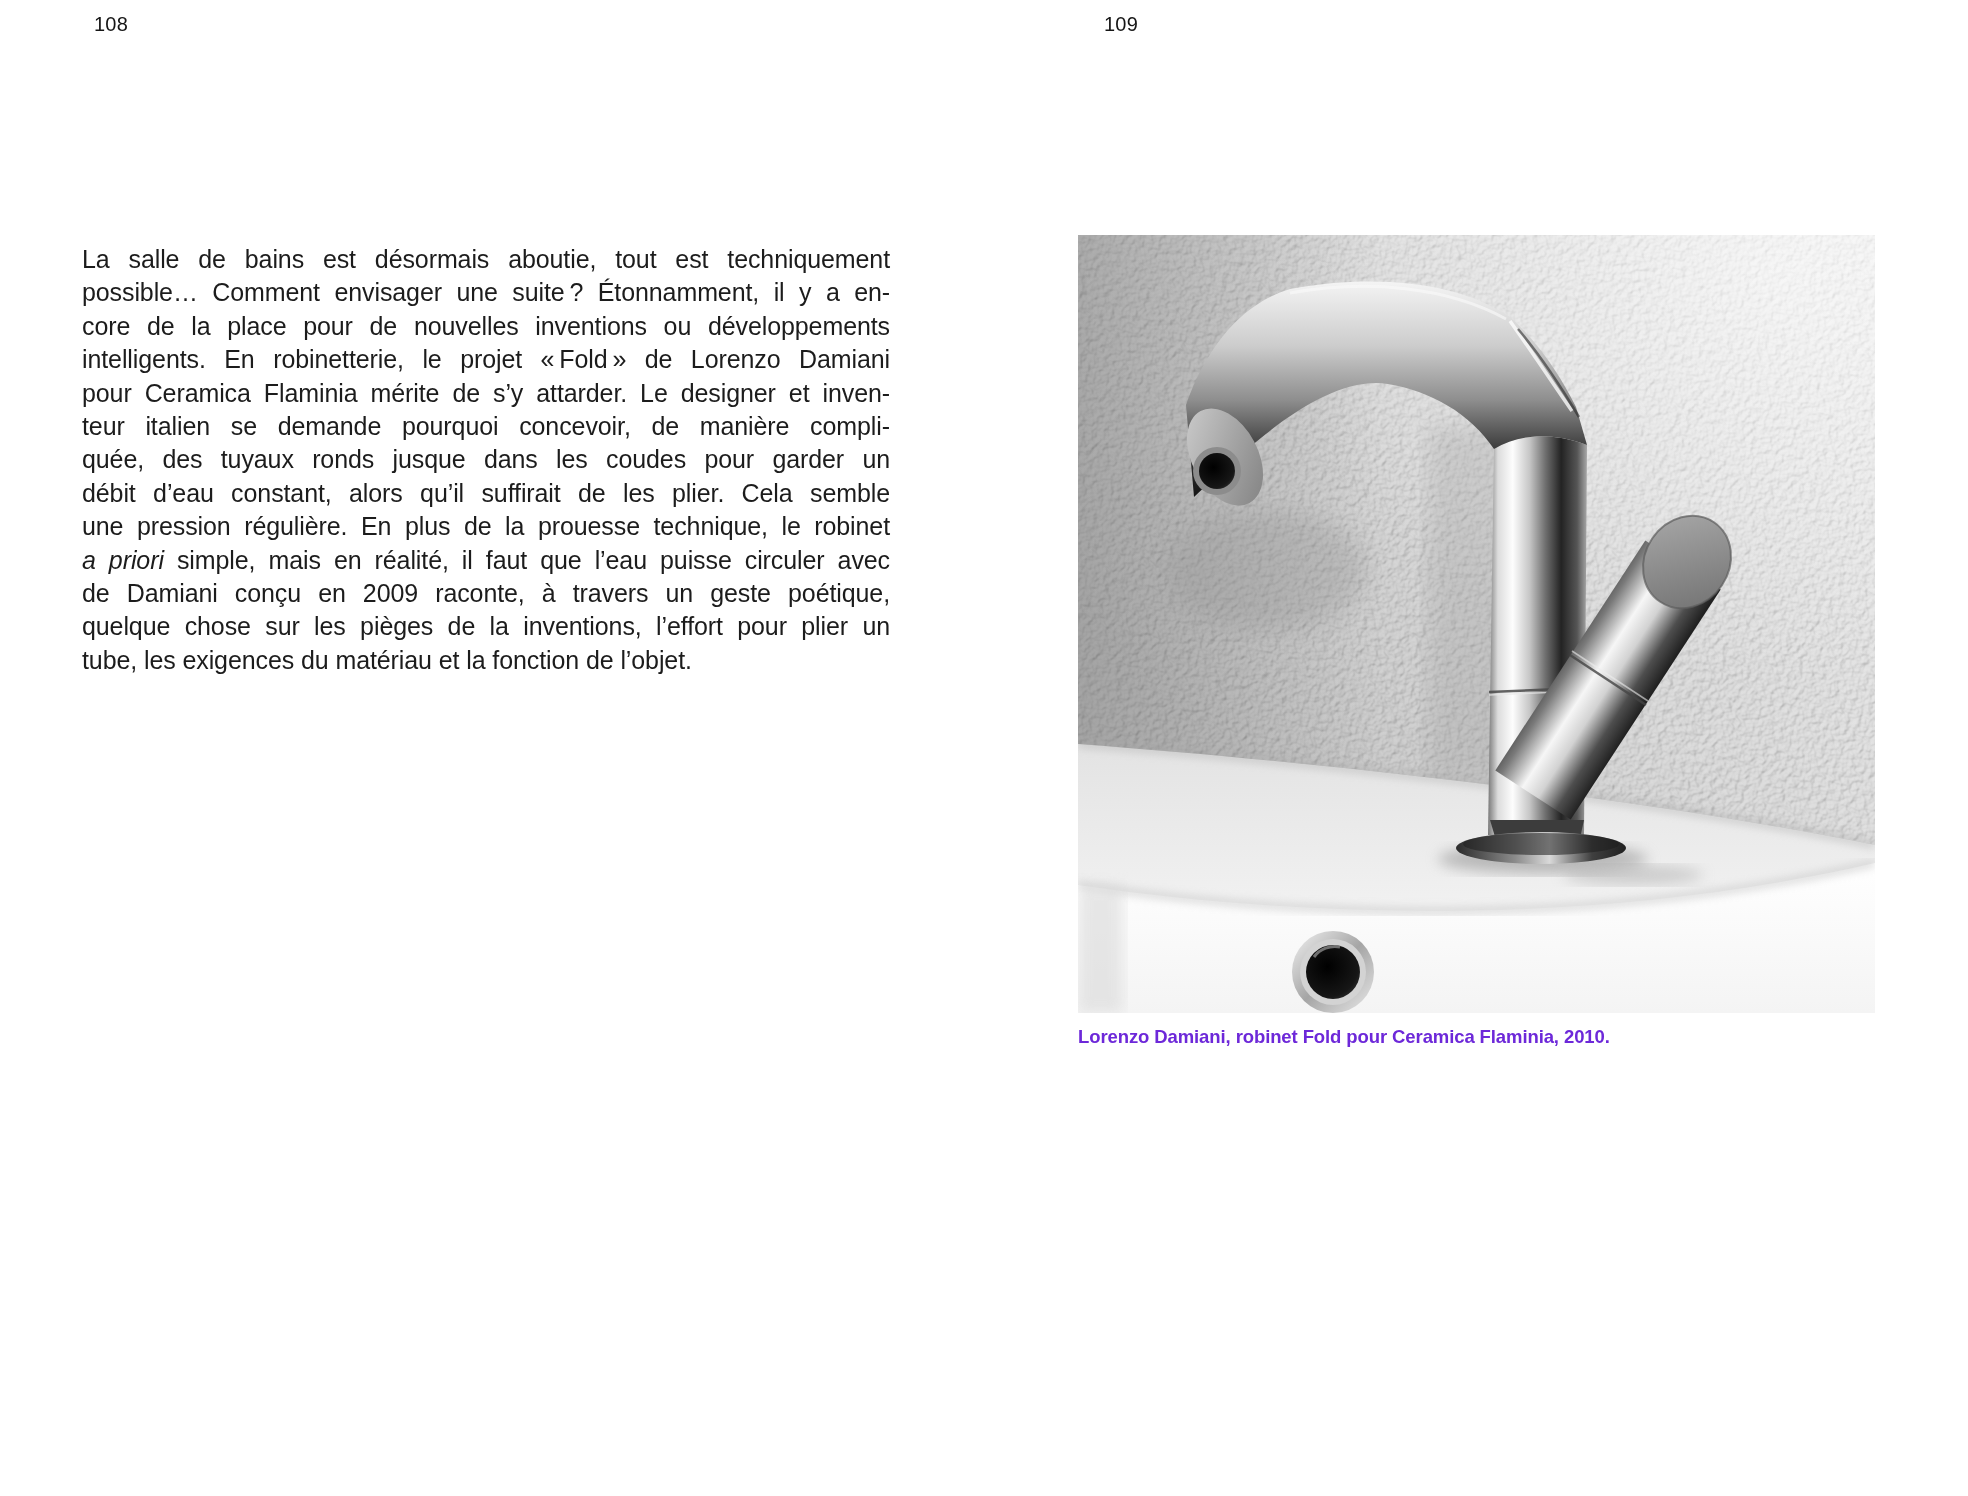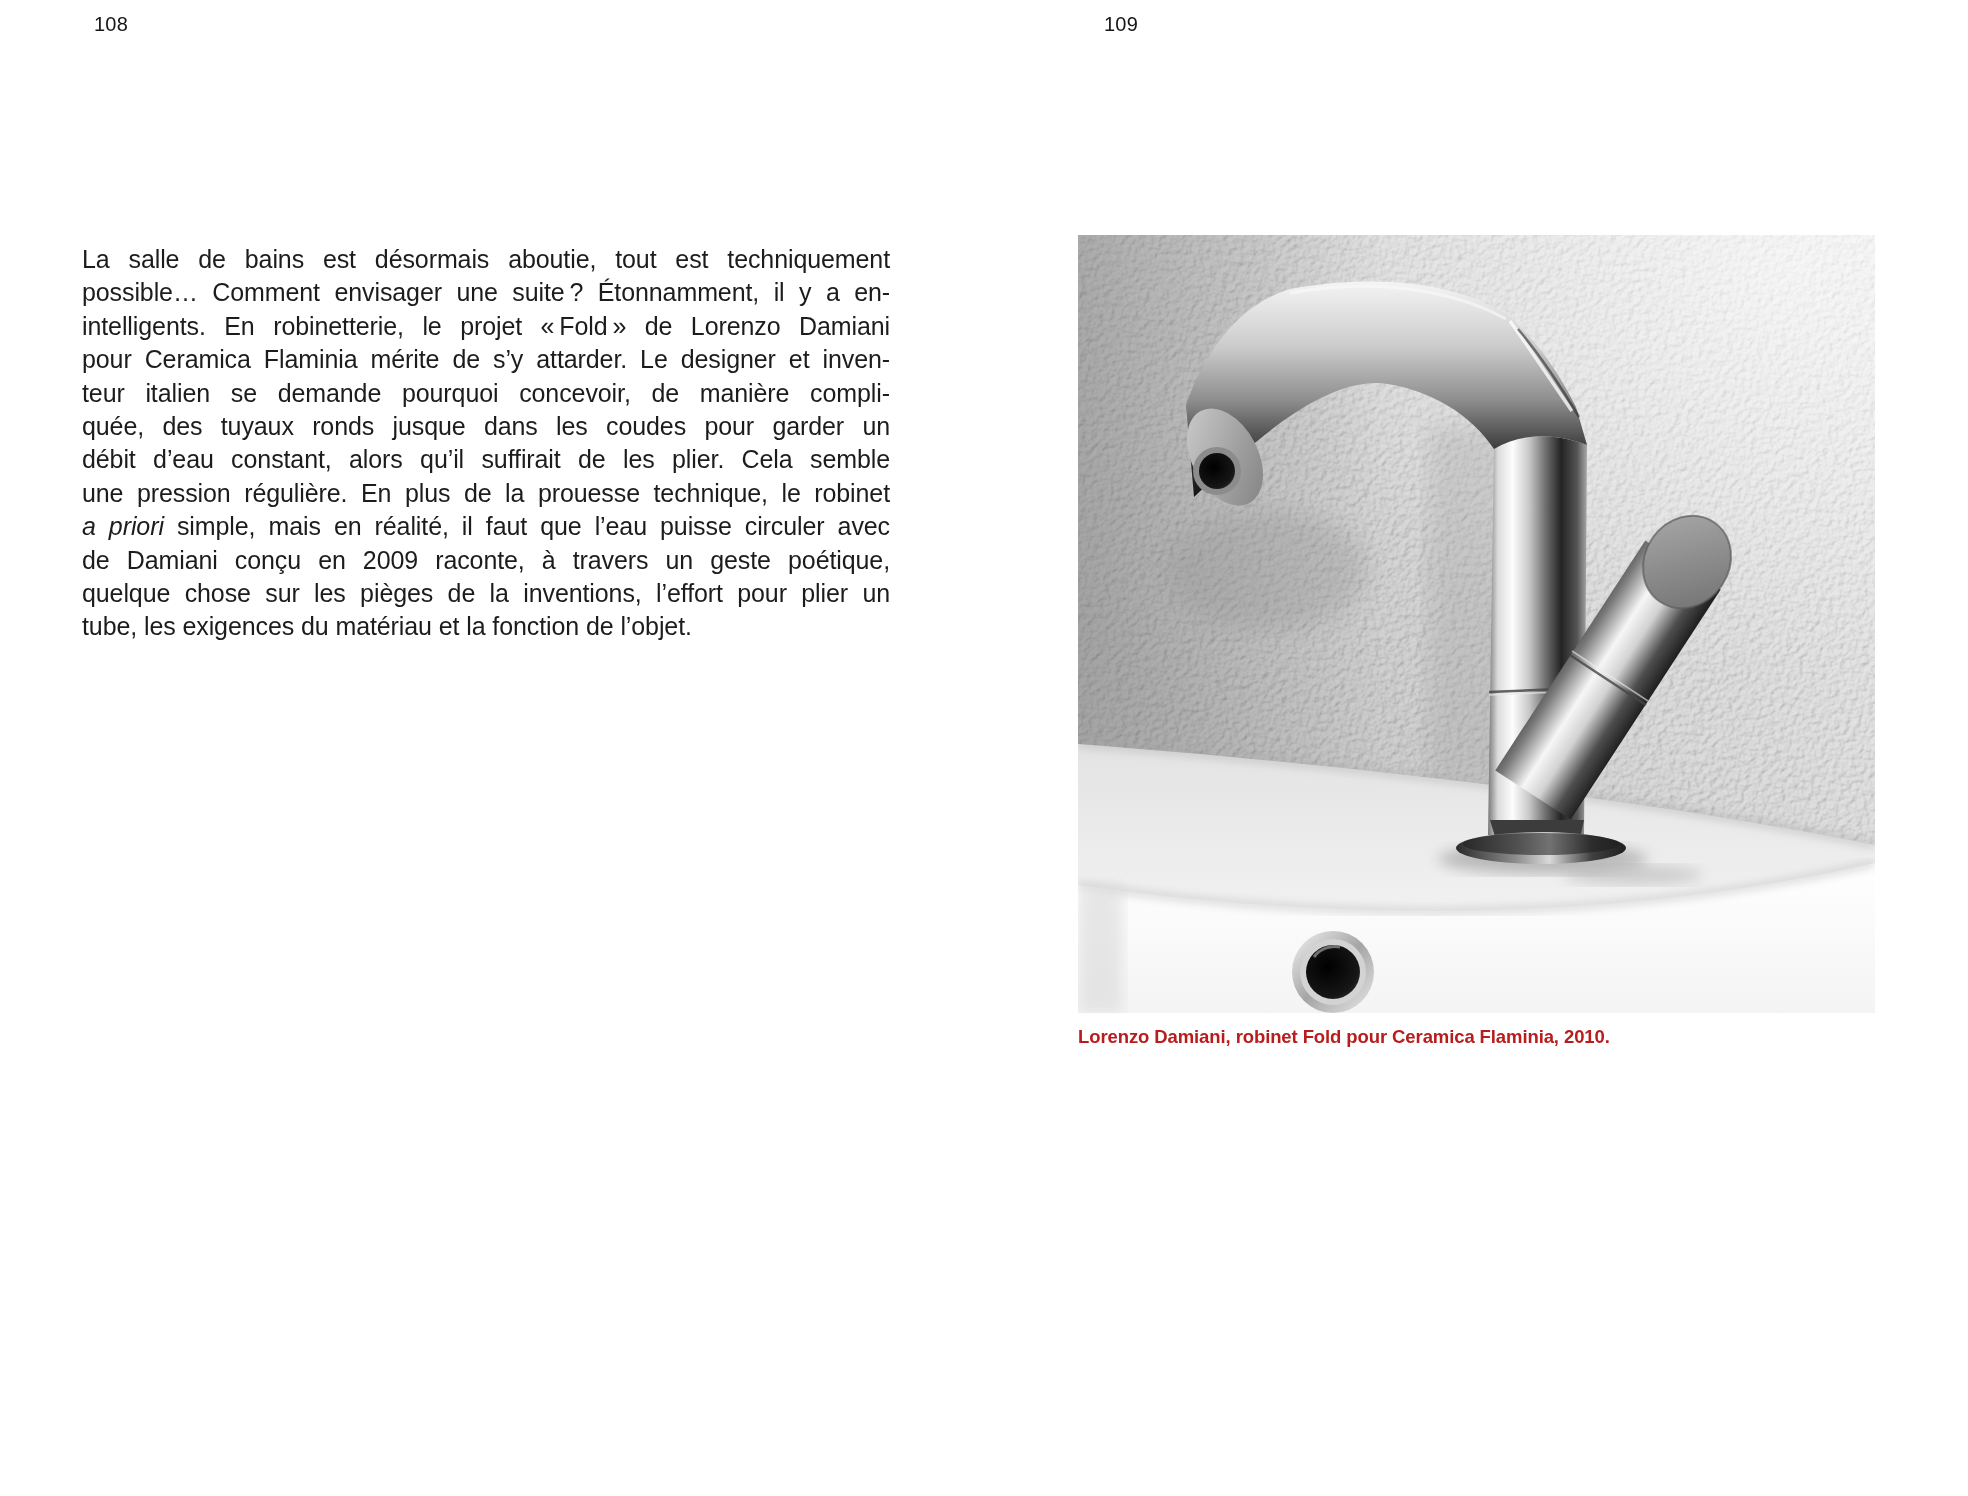--- a/index.html
+++ b/index.html
@@ -16,33 +16,34 @@
   .paragraph{
     position:absolute;left:82px;top:243px;width:808px;
     font-size:25px;line-height:33.4px;color:#1c1c1c;letter-spacing:-0.1px;
   }
   .text-line{text-align:justify;text-align-last:justify;white-space:nowrap;}
   .text-line.last-line{text-align-last:left;}
   .text-line em{font-style:italic;}
   .figure{position:absolute;left:1078px;top:235px;width:797px;}
   .photo-svg{display:block;width:797px;height:778px;}
   .caption{
-    margin-top:13px;font-size:18.5px;font-weight:700;color:#b91c1c;
+    margin-top:13px;font-size:18.5px;font-weight:700;color:#6d28d9;
     letter-spacing:-0.1px;
   }
 </style>
 </head>
 <body>
 
 <div class="page-number left">108</div>
 <div class="page-number right">109</div>
 
 <div class="paragraph" id="paragraph">
     <div class="text-line"><span>La salle de bains est désormais aboutie, tout est techniquement</span></div>
     <div class="text-line"><span>possible… Comment envisager une suite ? Étonnamment, il y a en-</span></div>
+    <div class="text-line"><span>core de la place pour de nouvelles inventions ou développements</span></div>
     <div class="text-line"><span>intelligents. En robinetterie, le projet « Fold » de Lorenzo Damiani</span></div>
     <div class="text-line"><span>pour Ceramica Flaminia mérite de s’y attarder. Le designer et inven-</span></div>
     <div class="text-line"><span>teur italien se demande pourquoi concevoir, de manière compli-</span></div>
     <div class="text-line"><span>quée, des tuyaux ronds jusque dans les coudes pour garder un</span></div>
     <div class="text-line"><span>débit d’eau constant, alors qu’il suffirait de les plier. Cela semble</span></div>
     <div class="text-line"><span>une pression régulière. En plus de la prouesse technique, le robinet</span></div>
     <div class="text-line"><em>a priori</em><span> simple, mais en réalité, il faut que l’eau puisse circuler avec</span></div>
     <div class="text-line"><span>de Damiani conçu en 2009 raconte, à travers un geste poétique,</span></div>
     <div class="text-line"><span>quelque chose sur les pièges de la inventions, l’effort pour plier un</span></div>
     <div class="text-line last-line"><span>tube, les exigences du matériau et la fonction de l’objet.</span></div>

